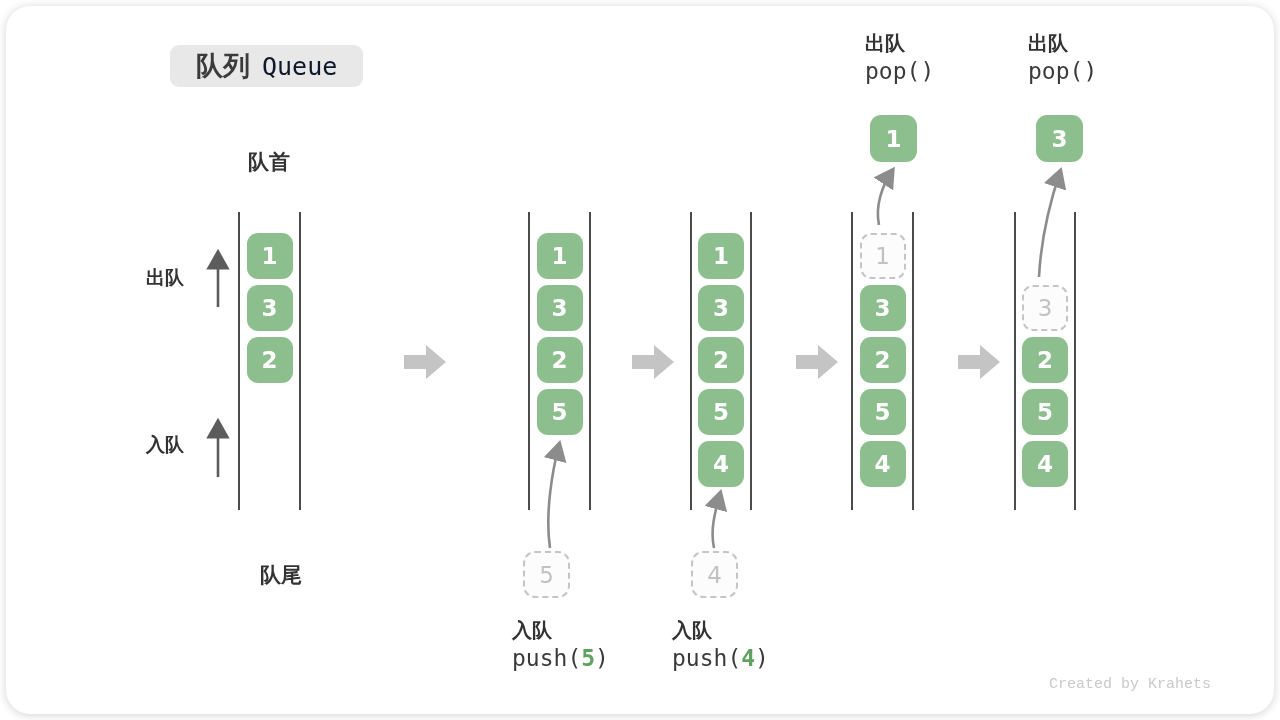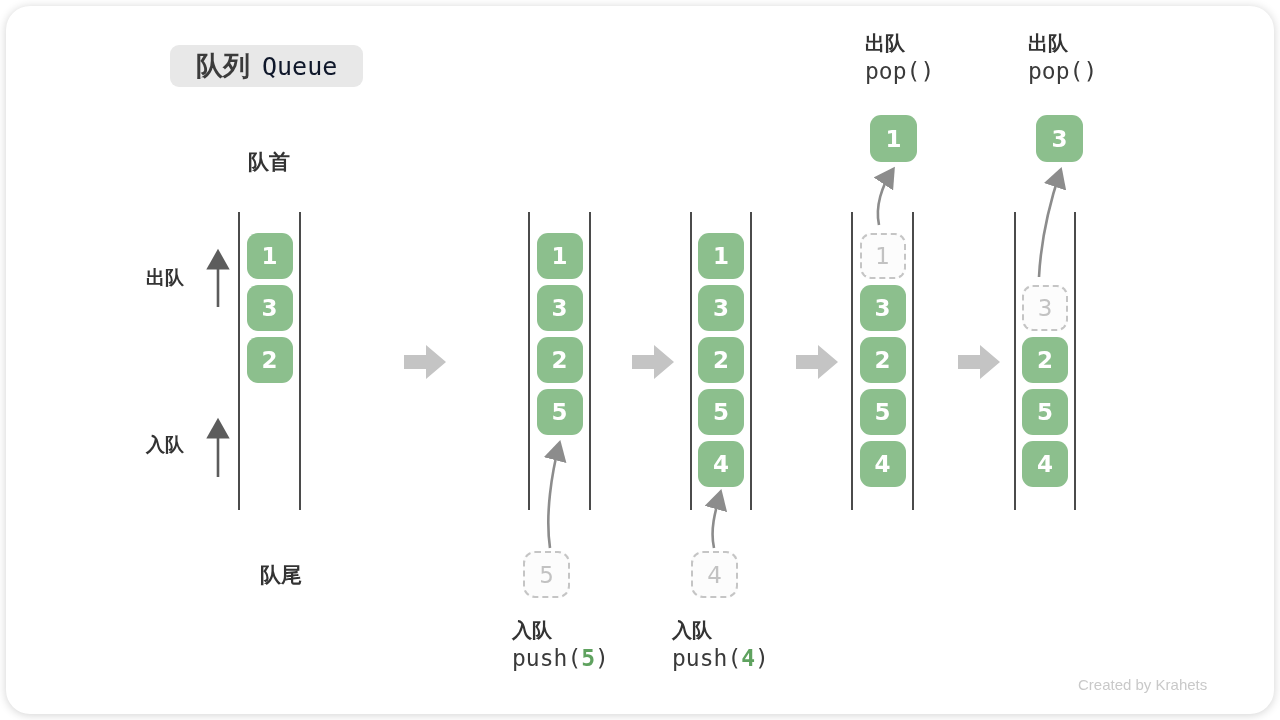--- a/index.html
+++ b/index.html
@@ -77,22 +77,22 @@
   
   .op { position: absolute; white-space: nowrap; }
   .op-zh { font-size: 20px; font-weight: 700; color: #333333; }
   .op-code {
     font-family: "DejaVu Sans Mono", monospace;
     font-size: 23px; color: #3a3a3a; margin-top: 1px;
   }
   .op-code .arg { color: var(--code-green, #5fa25f); font-weight: 700; }
 
   .watermark {
-    position: absolute; left: 1072px; top: 670px;
-    font-family: Liberation Sans, sans-serif;
+    position: absolute; left: 1043px; top: 670px;
+    font-family: Liberation Mono, monospace;
     font-size: 15px; color: #c9c9c9; letter-spacing: 0px;
   }
 
   .arrows { position: absolute; left: 0; top: 0; pointer-events: none; }
 </style>
 </head>
 <body>
 
 <div class="canvas">
 

